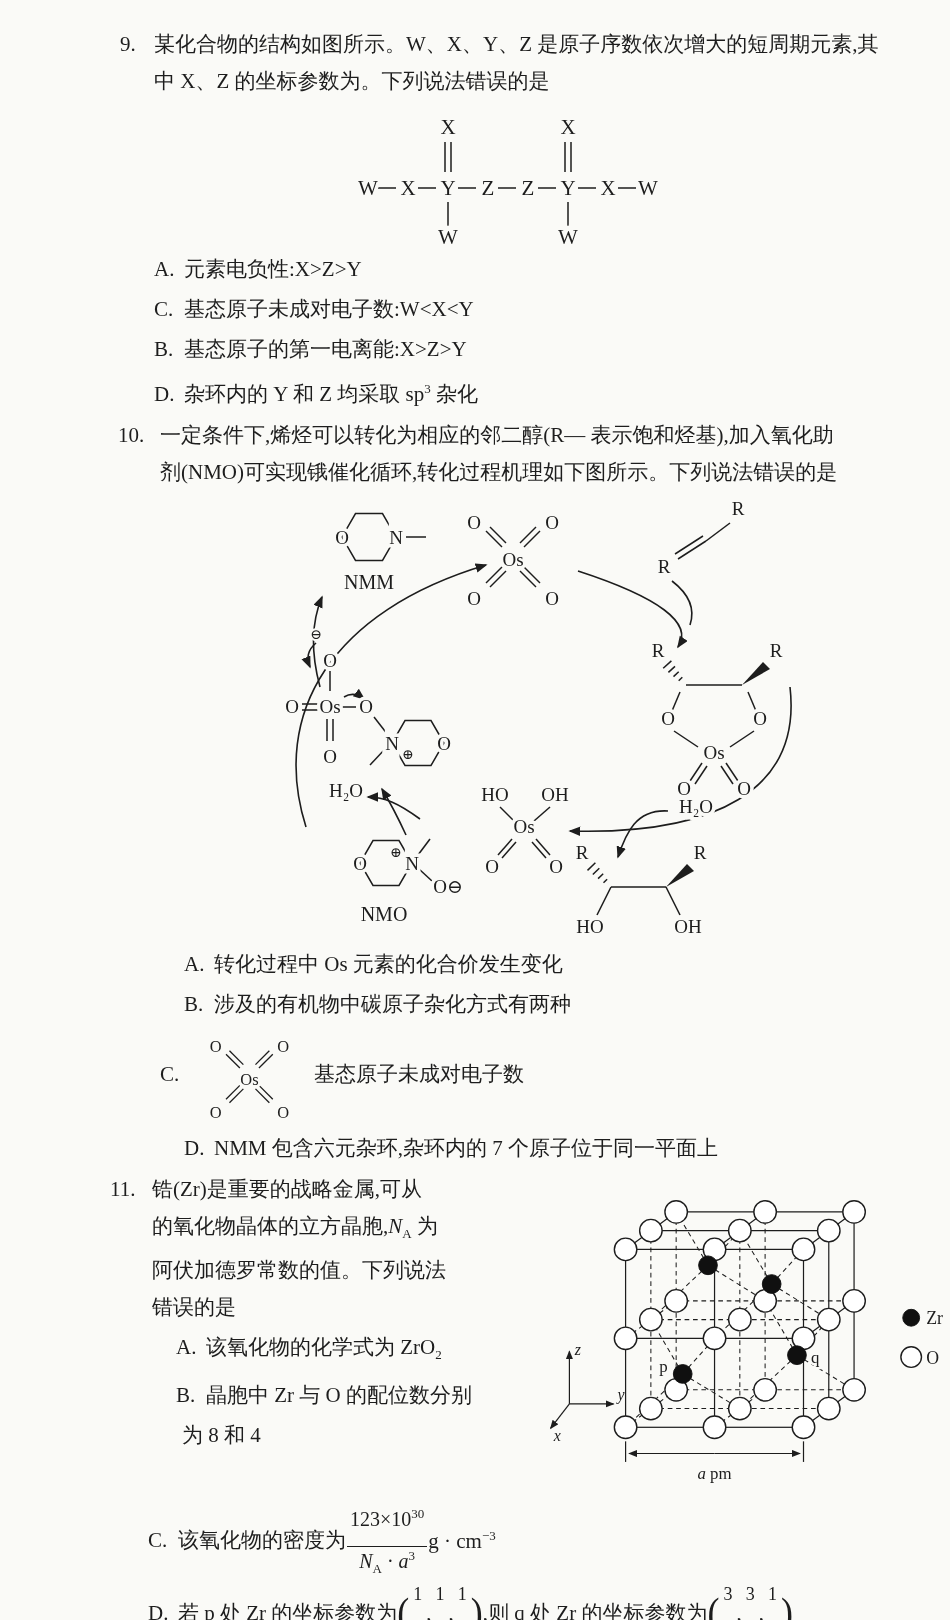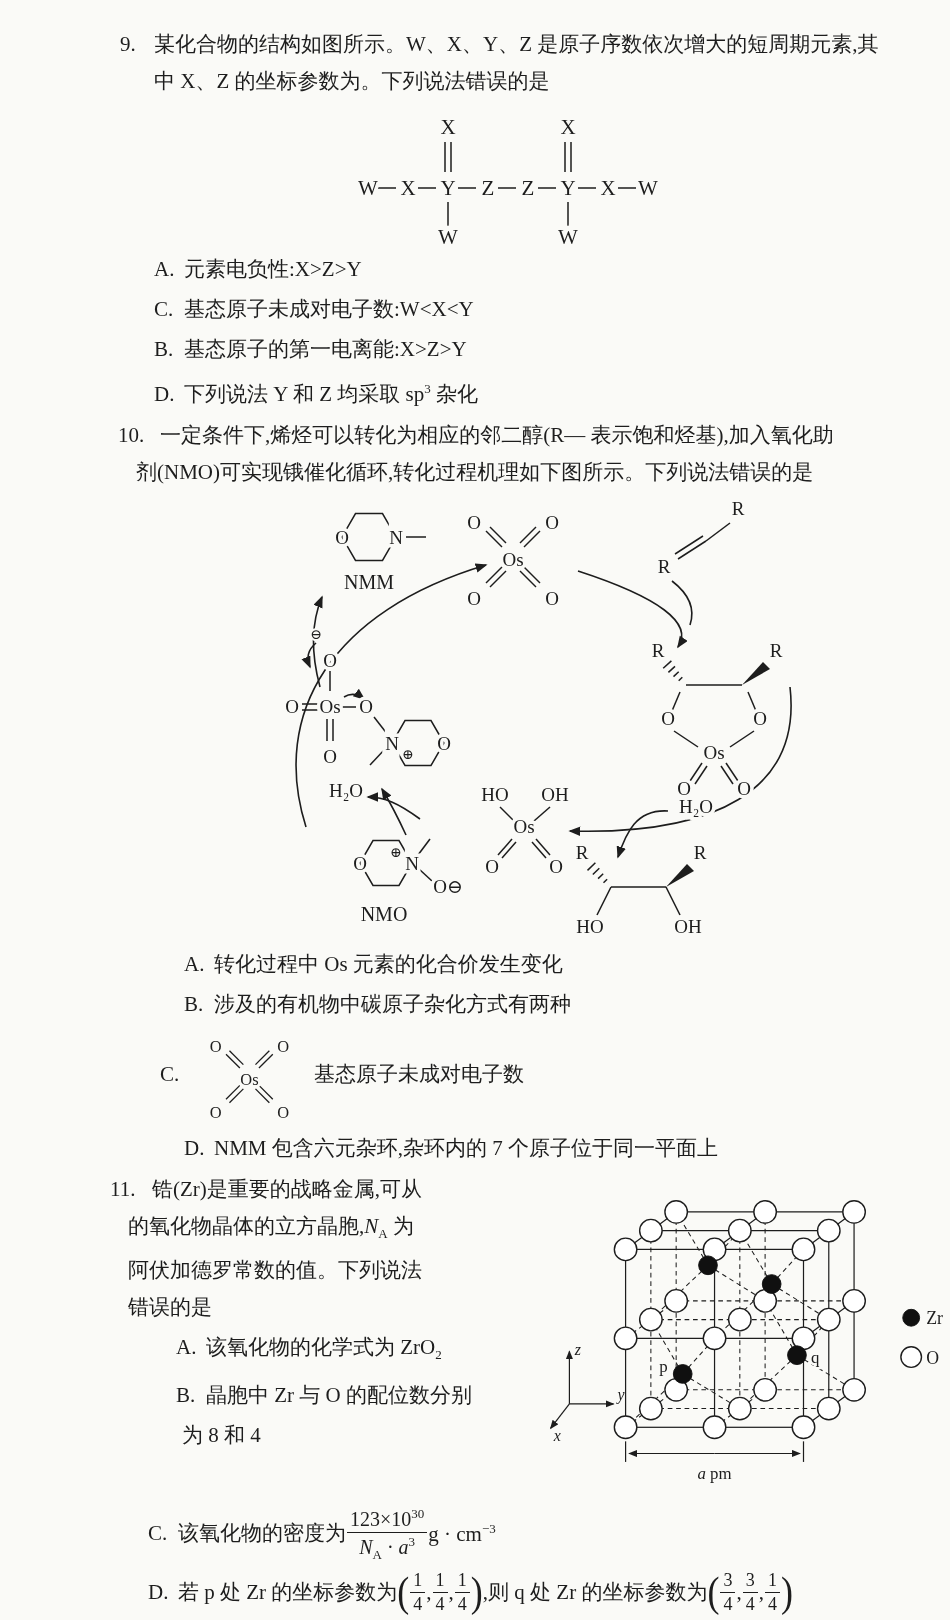--- a/index.html
+++ b/index.html
@@ -8,38 +8,38 @@
     background:#fafaf7;color:#1d1d1d;
     font-family:"Liberation Serif","DejaVu Serif",serif;
     font-size:21px;
   }
   .sheet{padding-top:26px}
   .q{margin-bottom:4px}
   .ln{display:flex;line-height:37px}
   .num34{flex:0 0 34px}
   .num40{flex:0 0 42px}
   .hang34{margin-left:34px;line-height:37px}
-  .hang40{margin-left:18px;line-height:37px}
+  .hang40{margin-left:42px;line-height:37px}
   .opt{margin-left:34px;line-height:38px;margin-top:2px}
   .opt40{margin-left:66px;line-height:38px;margin-top:2px}
   .optlabel{display:inline-block;min-width:30px}
   sup,sub{font-size:13px}
   .q9{margin-left:120px;margin-right:40px}
   .q10{margin-left:118px;margin-right:30px}
   .q11{margin-left:110px;margin-right:20px}
   .struct9{display:block;margin:2px 0 2px 228px}
   .cyclewrap{margin:4px 0 0 148px}
   .optC10{display:flex;align-items:center;margin-left:42px;line-height:1.3}
   .optC10 svg{margin:0 10px}
   .q11row{display:flex}
   .q11left{flex:0 0 436px}
   .q11right{flex:1;padding-top:8px}
   .fracline{display:flex;align-items:center;margin-left:38px;margin-top:8px;line-height:1.2}
   .frac{display:inline-flex;flex-direction:column;align-items:center;vertical-align:middle;line-height:1.05;margin:0 1px;font-size:18px}
-  .frac .fnum{padding:0 3px 2px;border-bottom:1.4px solid #1d1d1d}
+  .frac .fnum{padding:0 3px 16px;border-bottom:1.4px solid #1d1d1d}
   .frac .fden{padding-top:2px}
   .fracL{font-size:20px}
   .bp{font-size:36px;line-height:0;vertical-align:middle;display:inline-block;transform:scaleY(1.15)}
   .dline{display:flex;align-items:center;margin-left:38px;margin-top:10px;line-height:1.2;white-space:nowrap}
   
   svg{overflow:visible}
   .bond{stroke:#1d1d1d;stroke-width:1.5;fill:none}
   .thin{stroke:#1d1d1d;stroke-width:1.3;fill:none}
   .arc{stroke:#1d1d1d;stroke-width:1.6;fill:none}
   .dash{stroke:#1d1d1d;stroke-width:1.1;fill:none;stroke-dasharray:5 4}
@@ -95,21 +95,21 @@
         <text class="atomB" x="260" y="93">X</text>
         <text class="atomB" x="300" y="93">W</text>
         <text class="atomB" x="100" y="142">W</text>
         <text class="atomB" x="220" y="142">W</text>
       </g>
     </svg>
 
     <div class="opt"><span class="optlabel">A.</span><span>元素电负性:X&gt;Z&gt;Y</span></div>
     <div class="opt"><span class="optlabel">C.</span><span>基态原子未成对电子数:W&lt;X&lt;Y</span></div>
     <div class="opt"><span class="optlabel">B.</span><span>基态原子的第一电离能:X&gt;Z&gt;Y</span></div>
-    <div class="opt"><span class="optlabel">D.</span><span><span>下列说法 Y 和 Z 均采取 sp</span><sup>3</sup><span> 杂化</span></span></div>
+    <div class="opt"><span class="optlabel">D.</span><span><span>杂环内的 Y 和 Z 均采取 sp</span><sup>3</sup><span> 杂化</span></span></div>
   </div>
 
   <div class="q q10">
     <div class="ln">
       <span class="num40">10.</span>
       <span>一定条件下,烯烃可以转化为相应的邻二醇(R— 表示饱和烃基),加入氧化助</span>
     </div>
     <div class="hang40">剂(NMO)可实现锇催化循环,转化过程机理如下图所示。下列说法错误的是</div>
 
     <div class="cyclewrap">

